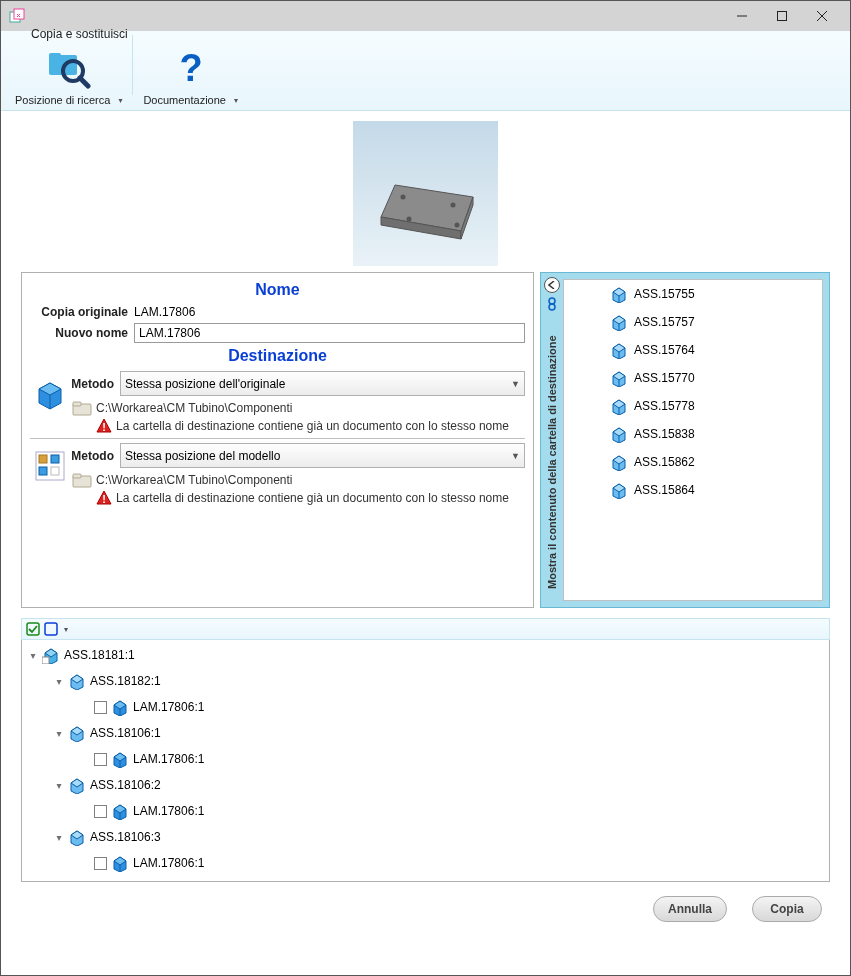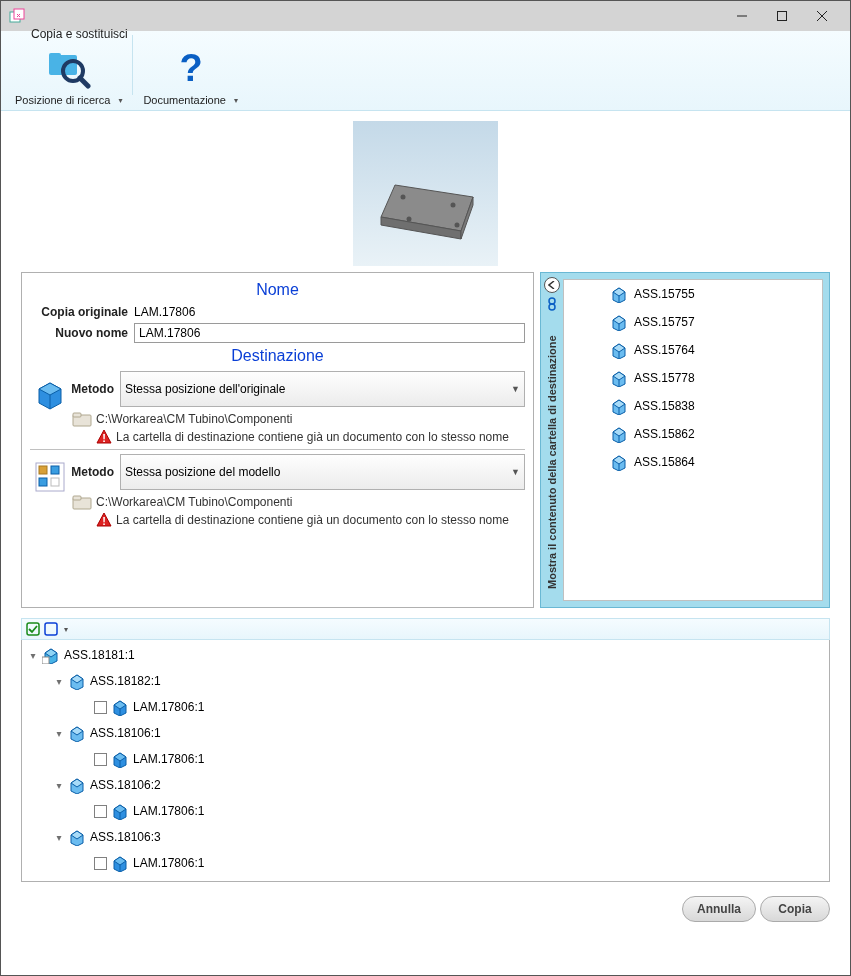--- a/index.html
+++ b/index.html
@@ -23,29 +23,29 @@
 
 .preview-area { display: flex; justify-content: center; padding: 10px 0 6px 0; }
 .preview-box { width: 145px; height: 145px; background: linear-gradient(#c4d9e8,#e9f2f7); display: flex; align-items: center; justify-content: center; }
 
 
 .mainrow { display: flex; gap: 6px; padding: 0 20px; }
 .leftpanel { flex: 1; border: 1px solid #b0b0b0; background: #fff; padding: 6px 8px; height: 336px; }
 .rightpanel { width: 290px; border: 1px solid #6ab8d4; background: #a4dced; display: flex; height: 336px; }
 
 
-.section-title { text-align: center; font-weight: normal; font-size: 16px; color: #0a3fd6; margin: 2px 0 6px 0; }
+.section-title { text-align: center; font-weight: bold; font-size: 16px; color: #0a3fd6; margin: 2px 0 6px 0; }
 .fieldrow { display: flex; align-items: center; margin-bottom: 4px; font-size: 12px; }
 .fieldlabel { width: 104px; text-align: right; font-weight: bold; color: #222; padding-right: 6px; }
 .fieldval { flex: 1; font-size: 12px; }
 .textinput { flex: 1; height: 20px; border: 1px solid #9a9a9a; font-size: 12px; padding: 0 4px; }
 .destblock { display: flex; margin-bottom: 2px; }
 .destblock .bicon { width: 40px; height: 56px; display: flex; align-items: flex-start; justify-content: center; padding-top: 6px; }
 .destblock .bfields { flex: 1; }
-.selectbox { flex: 1; height: 36px; border: 1px solid #b0b0b0; background: linear-gradient(#fefefe,#ececec); font-size: 12px; padding: 0 4px; display: flex; align-items: center; justify-content: space-between; }
+.selectbox { flex: 1; height: 25px; border: 1px solid #b0b0b0; background: linear-gradient(#fefefe,#ececec); font-size: 12px; padding: 0 4px; display: flex; align-items: center; justify-content: space-between; }
 .pathrow { display: flex; align-items: center; gap: 4px; font-size: 12px; color: #333; margin-top: 4px; padding-left: 2px; }
 .warnrow { display: flex; align-items: center; gap: 4px; font-size: 12px; color: #333; margin-top: 2px; padding-left: 26px; }
 .hrsep { border: none; border-top: 1px solid #c0c0c0; margin: 4px 0; }
 
 
 .collapser { width: 22px; background: #a4dced; display: flex; flex-direction: column; align-items: center; padding-top: 4px; }
 .collapse-btn { width: 16px; height: 16px; border: 1px solid #555; border-radius: 50%; background: #fff; display: flex; align-items: center; justify-content: center; cursor: pointer; font-size: 10px; margin-bottom: 4px; }
 .link-icon { width: 14px; height: 14px; display: flex; align-items: center; justify-content: center; font-size: 12px; color: #0a3fd6; margin-bottom: 6px; }
 .vlabel { writing-mode: vertical-rl; transform: rotate(180deg); font-size: 11px; font-weight: bold; color: #333; flex: 1; text-align: center; padding: 6px 0; }
 .folderlist { flex: 1; background: #fff; border: 1px solid #c0c0c0; margin: 6px 6px 6px 0; overflow-y: scroll; padding-left: 38px; }
@@ -53,21 +53,21 @@
 
 
 .treewrap { margin: 10px 20px 0 20px; }
 .treehdr { height: 22px; background: linear-gradient(#f5fcff,#e8f6fc); border: 1px solid #c6e4f0; display: flex; align-items: center; gap: 4px; padding: 0 4px; }
 .treebox { border: 1px solid #b0b0b0; border-top: none; height: 242px; overflow-y: scroll; background: #fff; font-size: 12px; padding: 2px 0; }
 .trow { display: flex; align-items: center; height: 26px; padding-left: 6px; gap: 4px; cursor: default; }
 .exp { width: 10px; display: inline-flex; justify-content: center; color: #707070; font-size: 10px; cursor: pointer; }
 .chk { width: 13px; height: 13px; border: 1px solid #808080; background: #fff; display: inline-block; cursor: pointer; }
 
 
-.btnrow { display: flex; justify-content: flex-end; gap: 4px; padding: 14px 20px; }
+.btnrow { display: flex; justify-content: flex-end; gap: 25px; padding: 14px 28px; }
 .pillbtn { min-width: 70px; height: 26px; border-radius: 13px; background: linear-gradient(#f4f4f4,#d8d8d8); border: 1px solid #aaa; font-size: 12px; font-weight: bold; color: #444; display: flex; align-items: center; justify-content: center; cursor: pointer; padding: 0 14px; }
 
 
 svg { display: block; }
 </style>
 </head>
 <body>
 
 <div class="titlebar">
   <span class="ticon">
@@ -280,20 +280,30 @@
           <span>ASS.15764</span>
         </div>
         <div class="folderrow">
           <span>
             <svg width="18" height="18">
               <polygon points="3,7 9,3 15,7 15,15 9,18 3,15" fill="#6bbcf0" stroke="#0a5fa8"></polygon>
               <polygon points="3,7 9,11 15,7 9,3" fill="#a8dbf8" stroke="#0a5fa8"></polygon>
               <line x1="9" y1="11" x2="9" y2="18" stroke="#0a5fa8"></line>
             </svg>
           </span>
+          <span>ASS.15770</span>
+        </div>
+        <div class="folderrow">
+          <span>
+            <svg width="18" height="18">
+              <polygon points="3,7 9,3 15,7 15,15 9,18 3,15" fill="#6bbcf0" stroke="#0a5fa8"></polygon>
+              <polygon points="3,7 9,11 15,7 9,3" fill="#a8dbf8" stroke="#0a5fa8"></polygon>
+              <line x1="9" y1="11" x2="9" y2="18" stroke="#0a5fa8"></line>
+            </svg>
+          </span>
           <span>ASS.15778</span>
         </div>
         <div class="folderrow">
           <span>
             <svg width="18" height="18">
               <polygon points="3,7 9,3 15,7 15,15 9,18 3,15" fill="#6bbcf0" stroke="#0a5fa8"></polygon>
               <polygon points="3,7 9,11 15,7 9,3" fill="#a8dbf8" stroke="#0a5fa8"></polygon>
               <line x1="9" y1="11" x2="9" y2="18" stroke="#0a5fa8"></line>
             </svg>
           </span>

